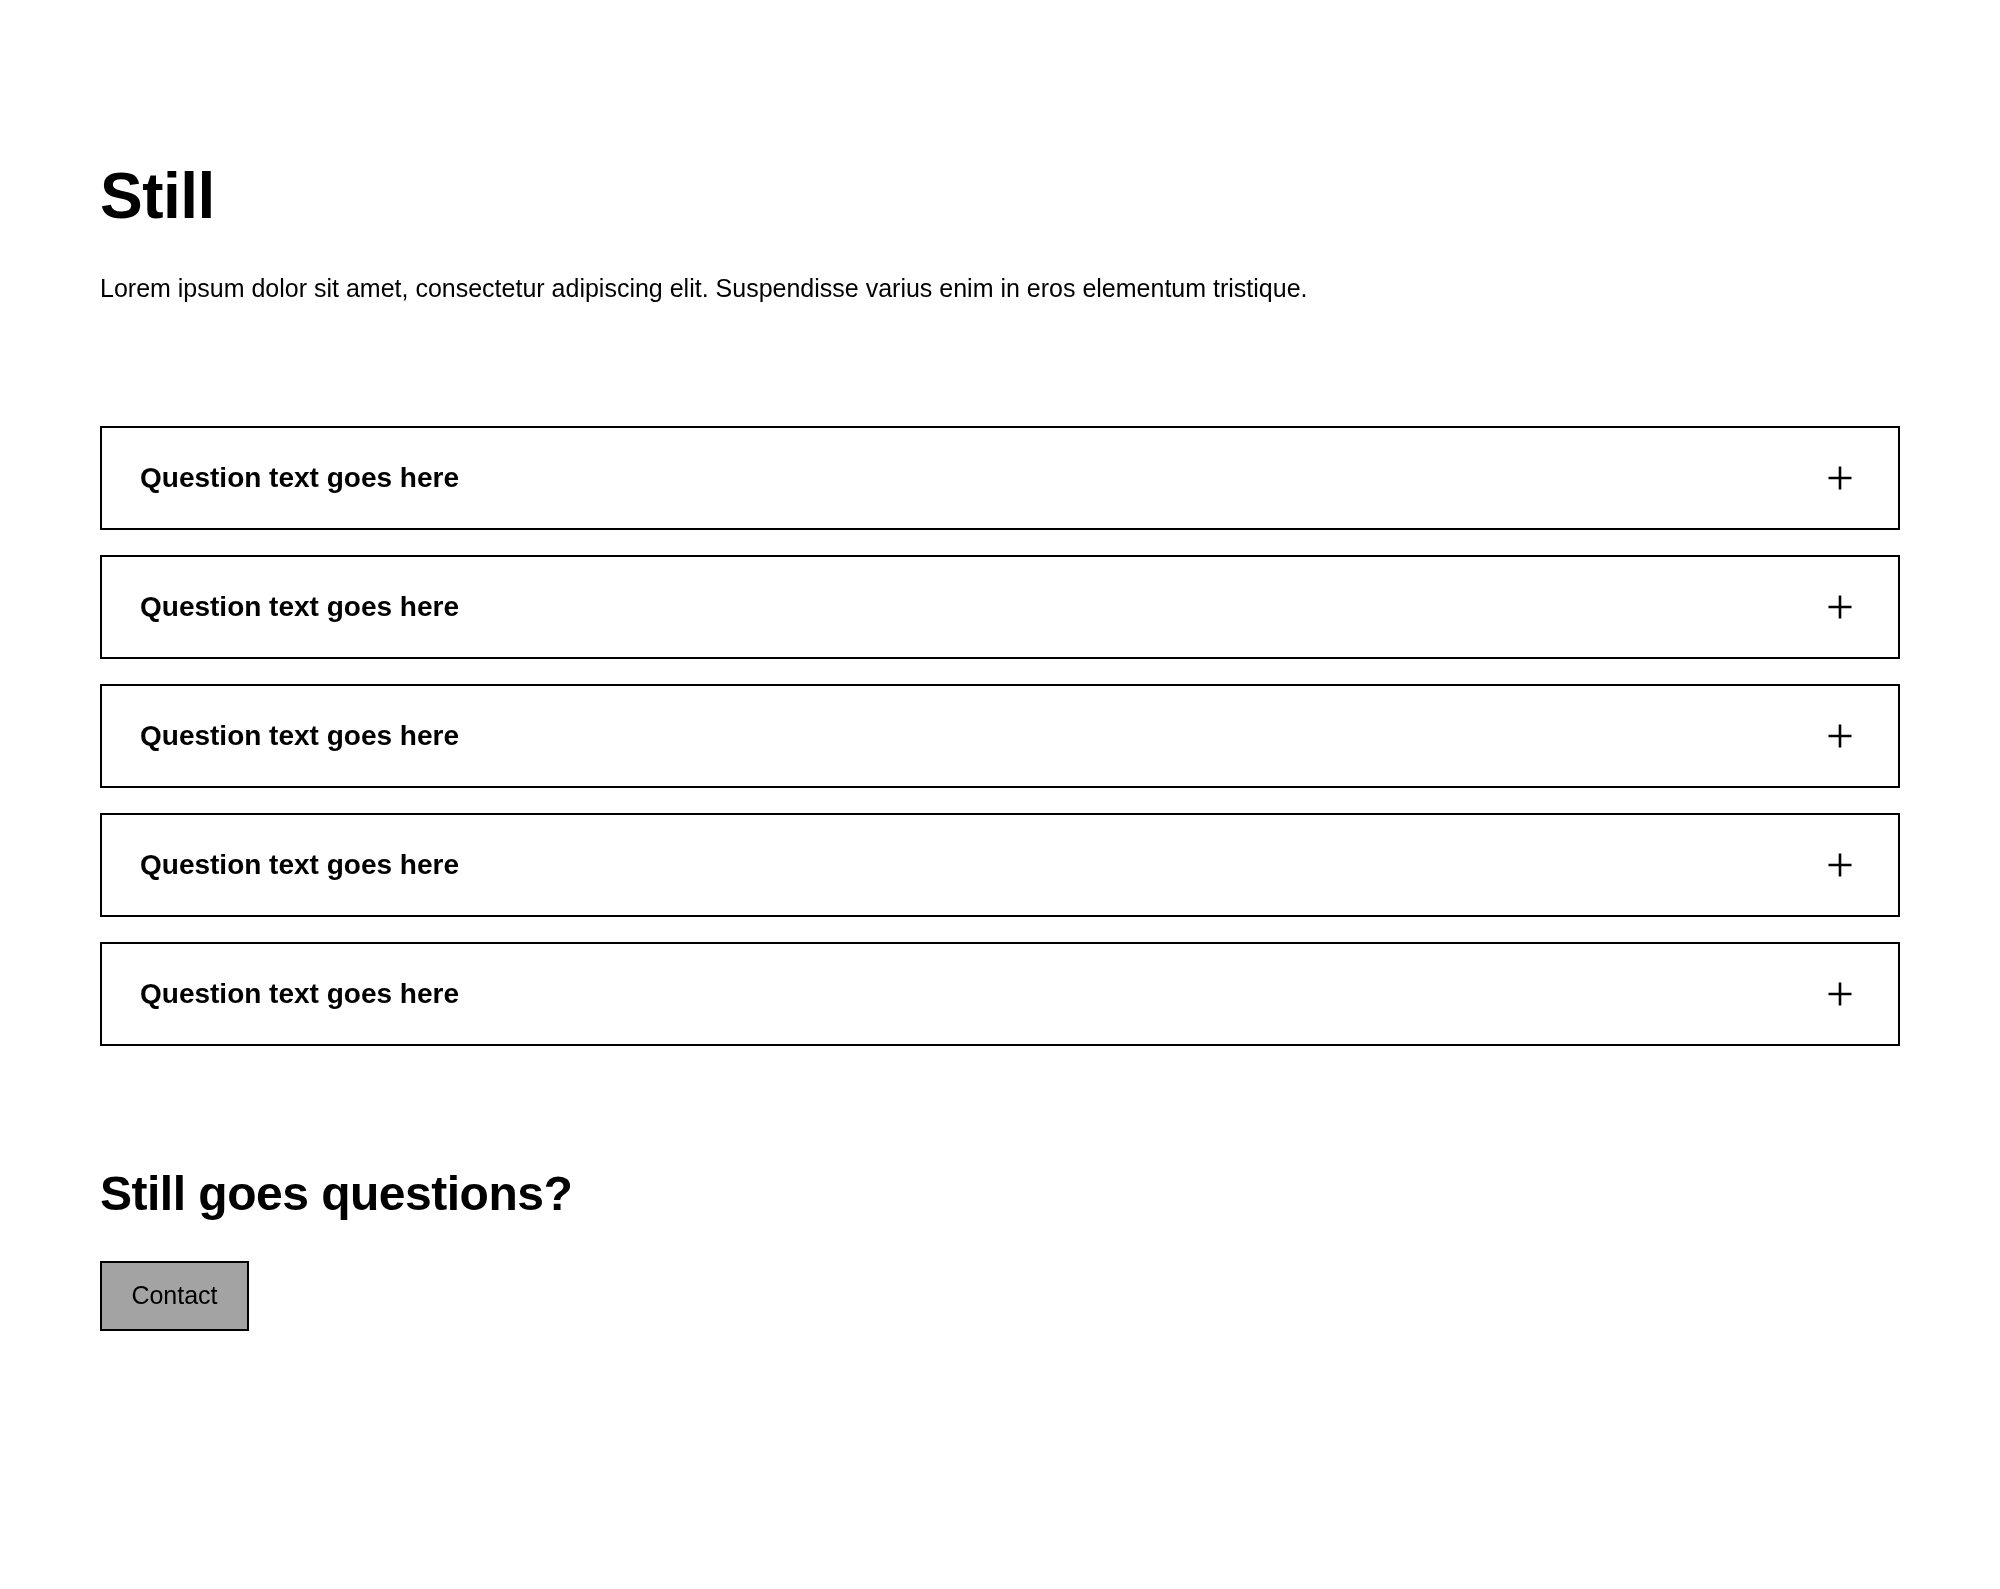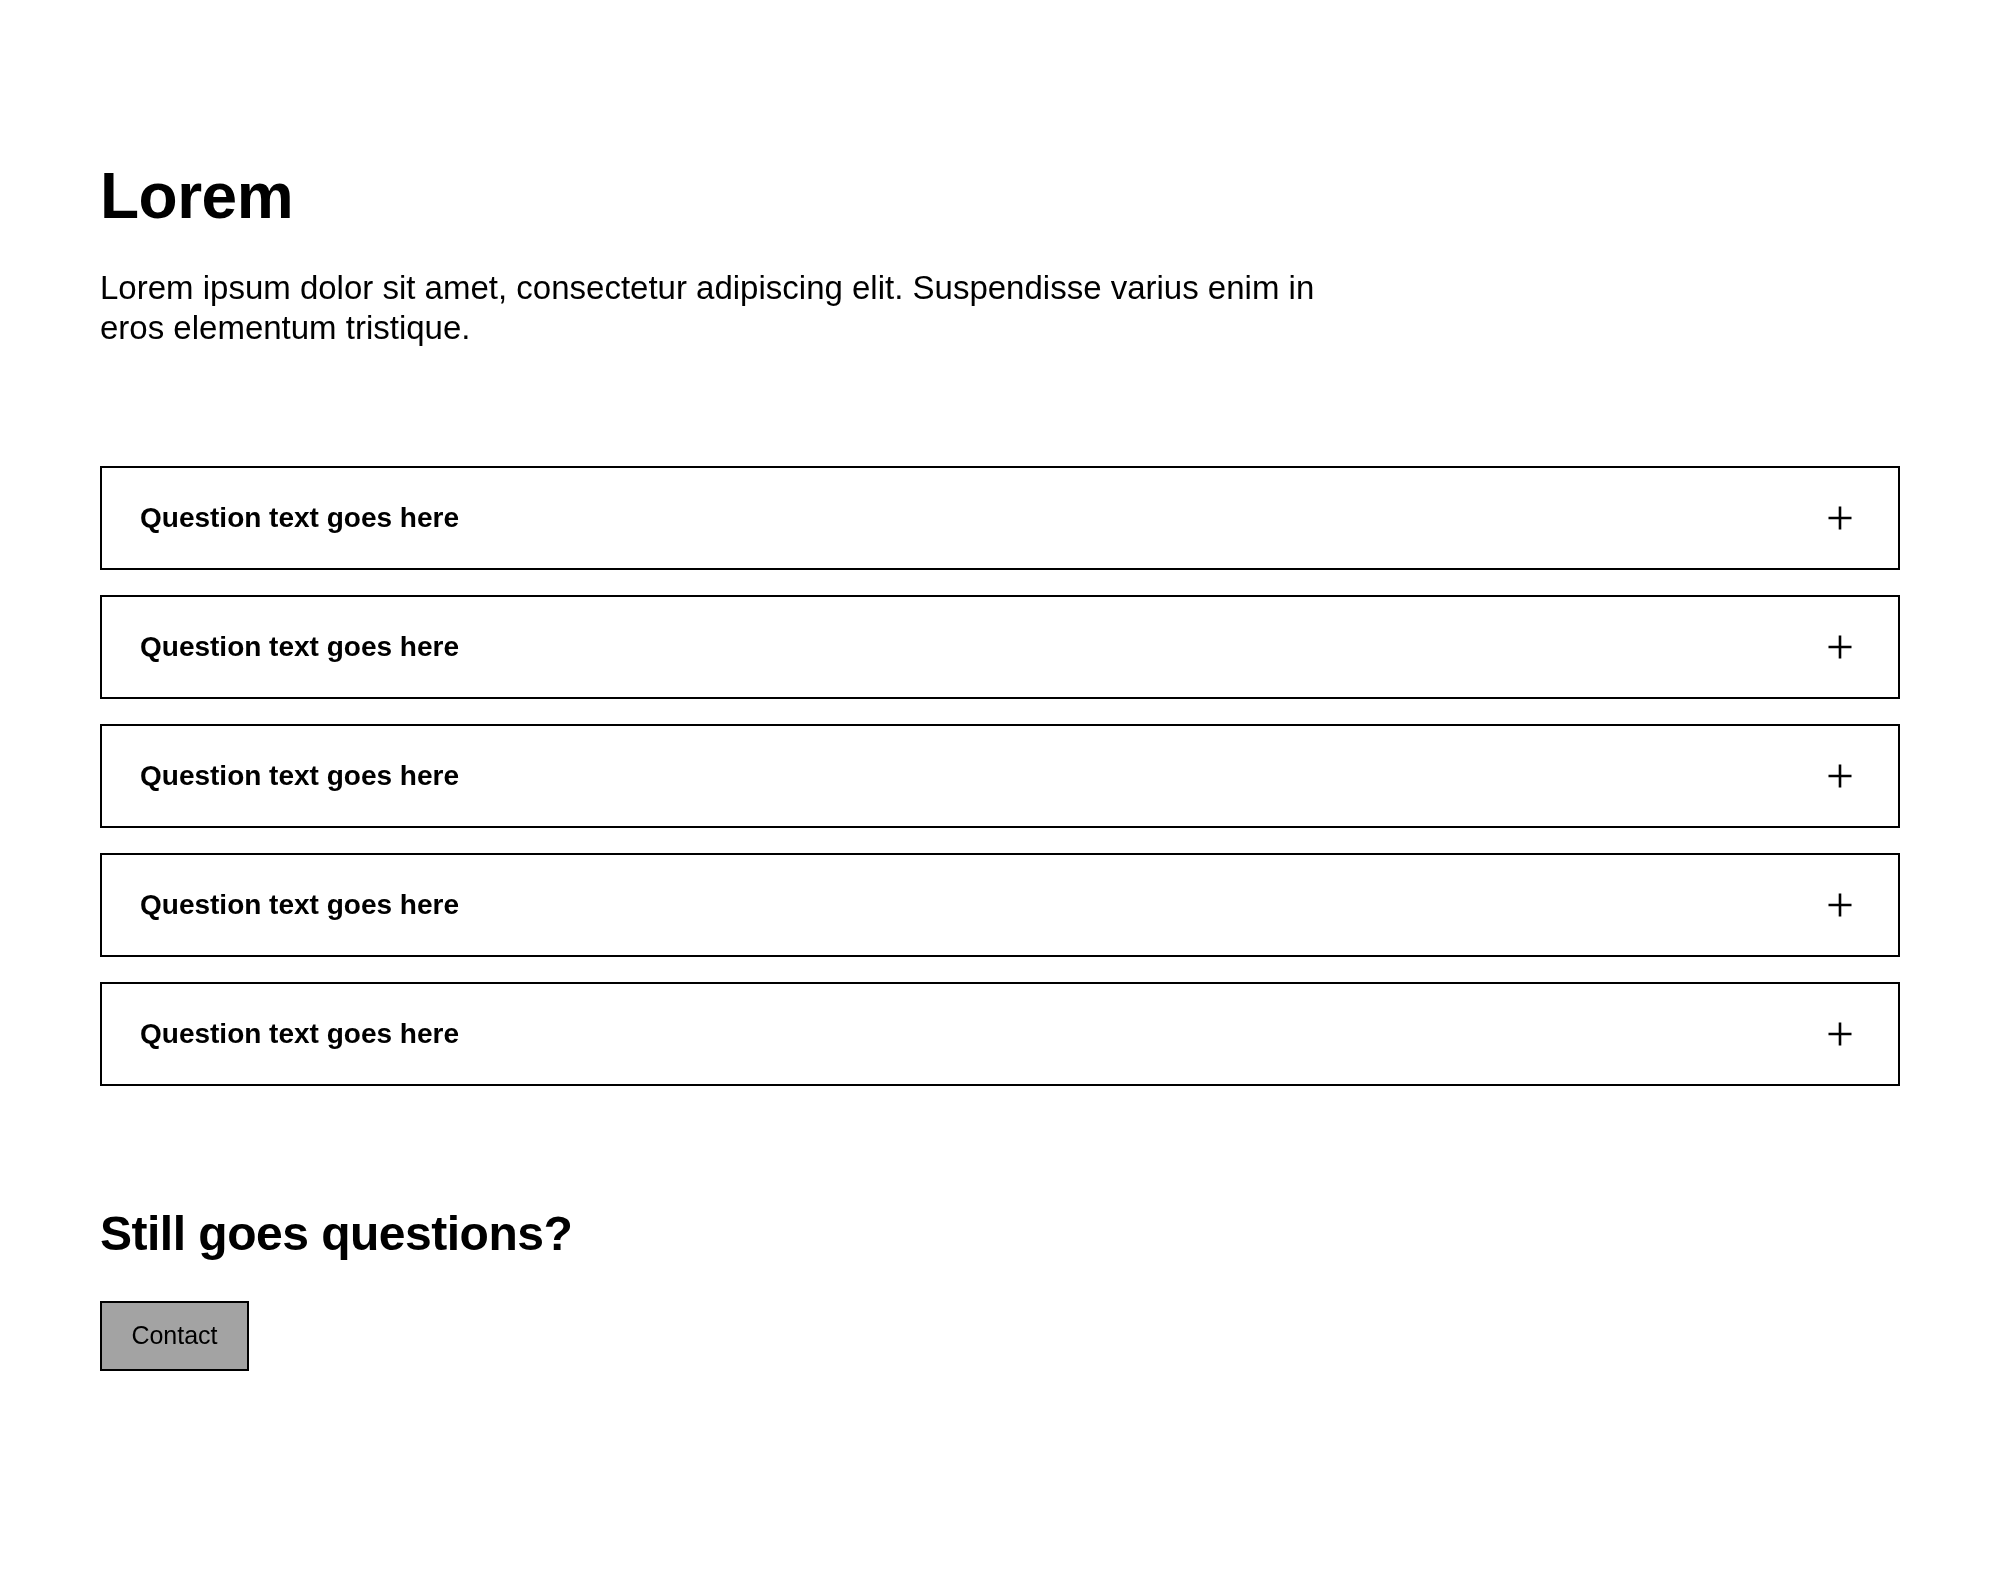--- a/index.html
+++ b/index.html
@@ -15,21 +15,21 @@
     padding: 158px 100px 0 100px;
   }
   .page-title {
     font-size: 64px;
     font-weight: 700;
     line-height: 1.2;
     letter-spacing: -0.5px;
   }
   .page-subtitle {
     margin-top: 33px;
-    font-size: 33px;
+    font-size: 25px;
     line-height: 40px;
     max-width: 1280px;
   }
   .faq-list {
     margin-top: 118px;
     display: flex;
     flex-direction: column;
     gap: 25px;
     justify-content: flex-end;
   }
@@ -79,21 +79,21 @@
     color: #000000;
     cursor: pointer;
     text-align: center;
   }
 </style>
 </head>
 <body>
 
 <div class="container">
 
-  <h1 class="page-title">Lorem</h1>
+  <h1 class="page-title">Still</h1>
 
   <p class="page-subtitle">Lorem ipsum dolor sit amet, consectetur adipiscing elit. Suspendisse varius enim in eros elementum tristique.</p>
 
   <div class="faq-list" id="faq-list">
     <div class="faq-item">
       <span class="faq-question">Question text goes here</span>
       <svg class="plus-icon" viewBox="0 0 28 28" aria-hidden="true">
         <path d="M14 2.5 V25.5 M2.5 14 H25.5" stroke="#000000" stroke-width="2.6" fill="none"></path>
       </svg>
     </div>

